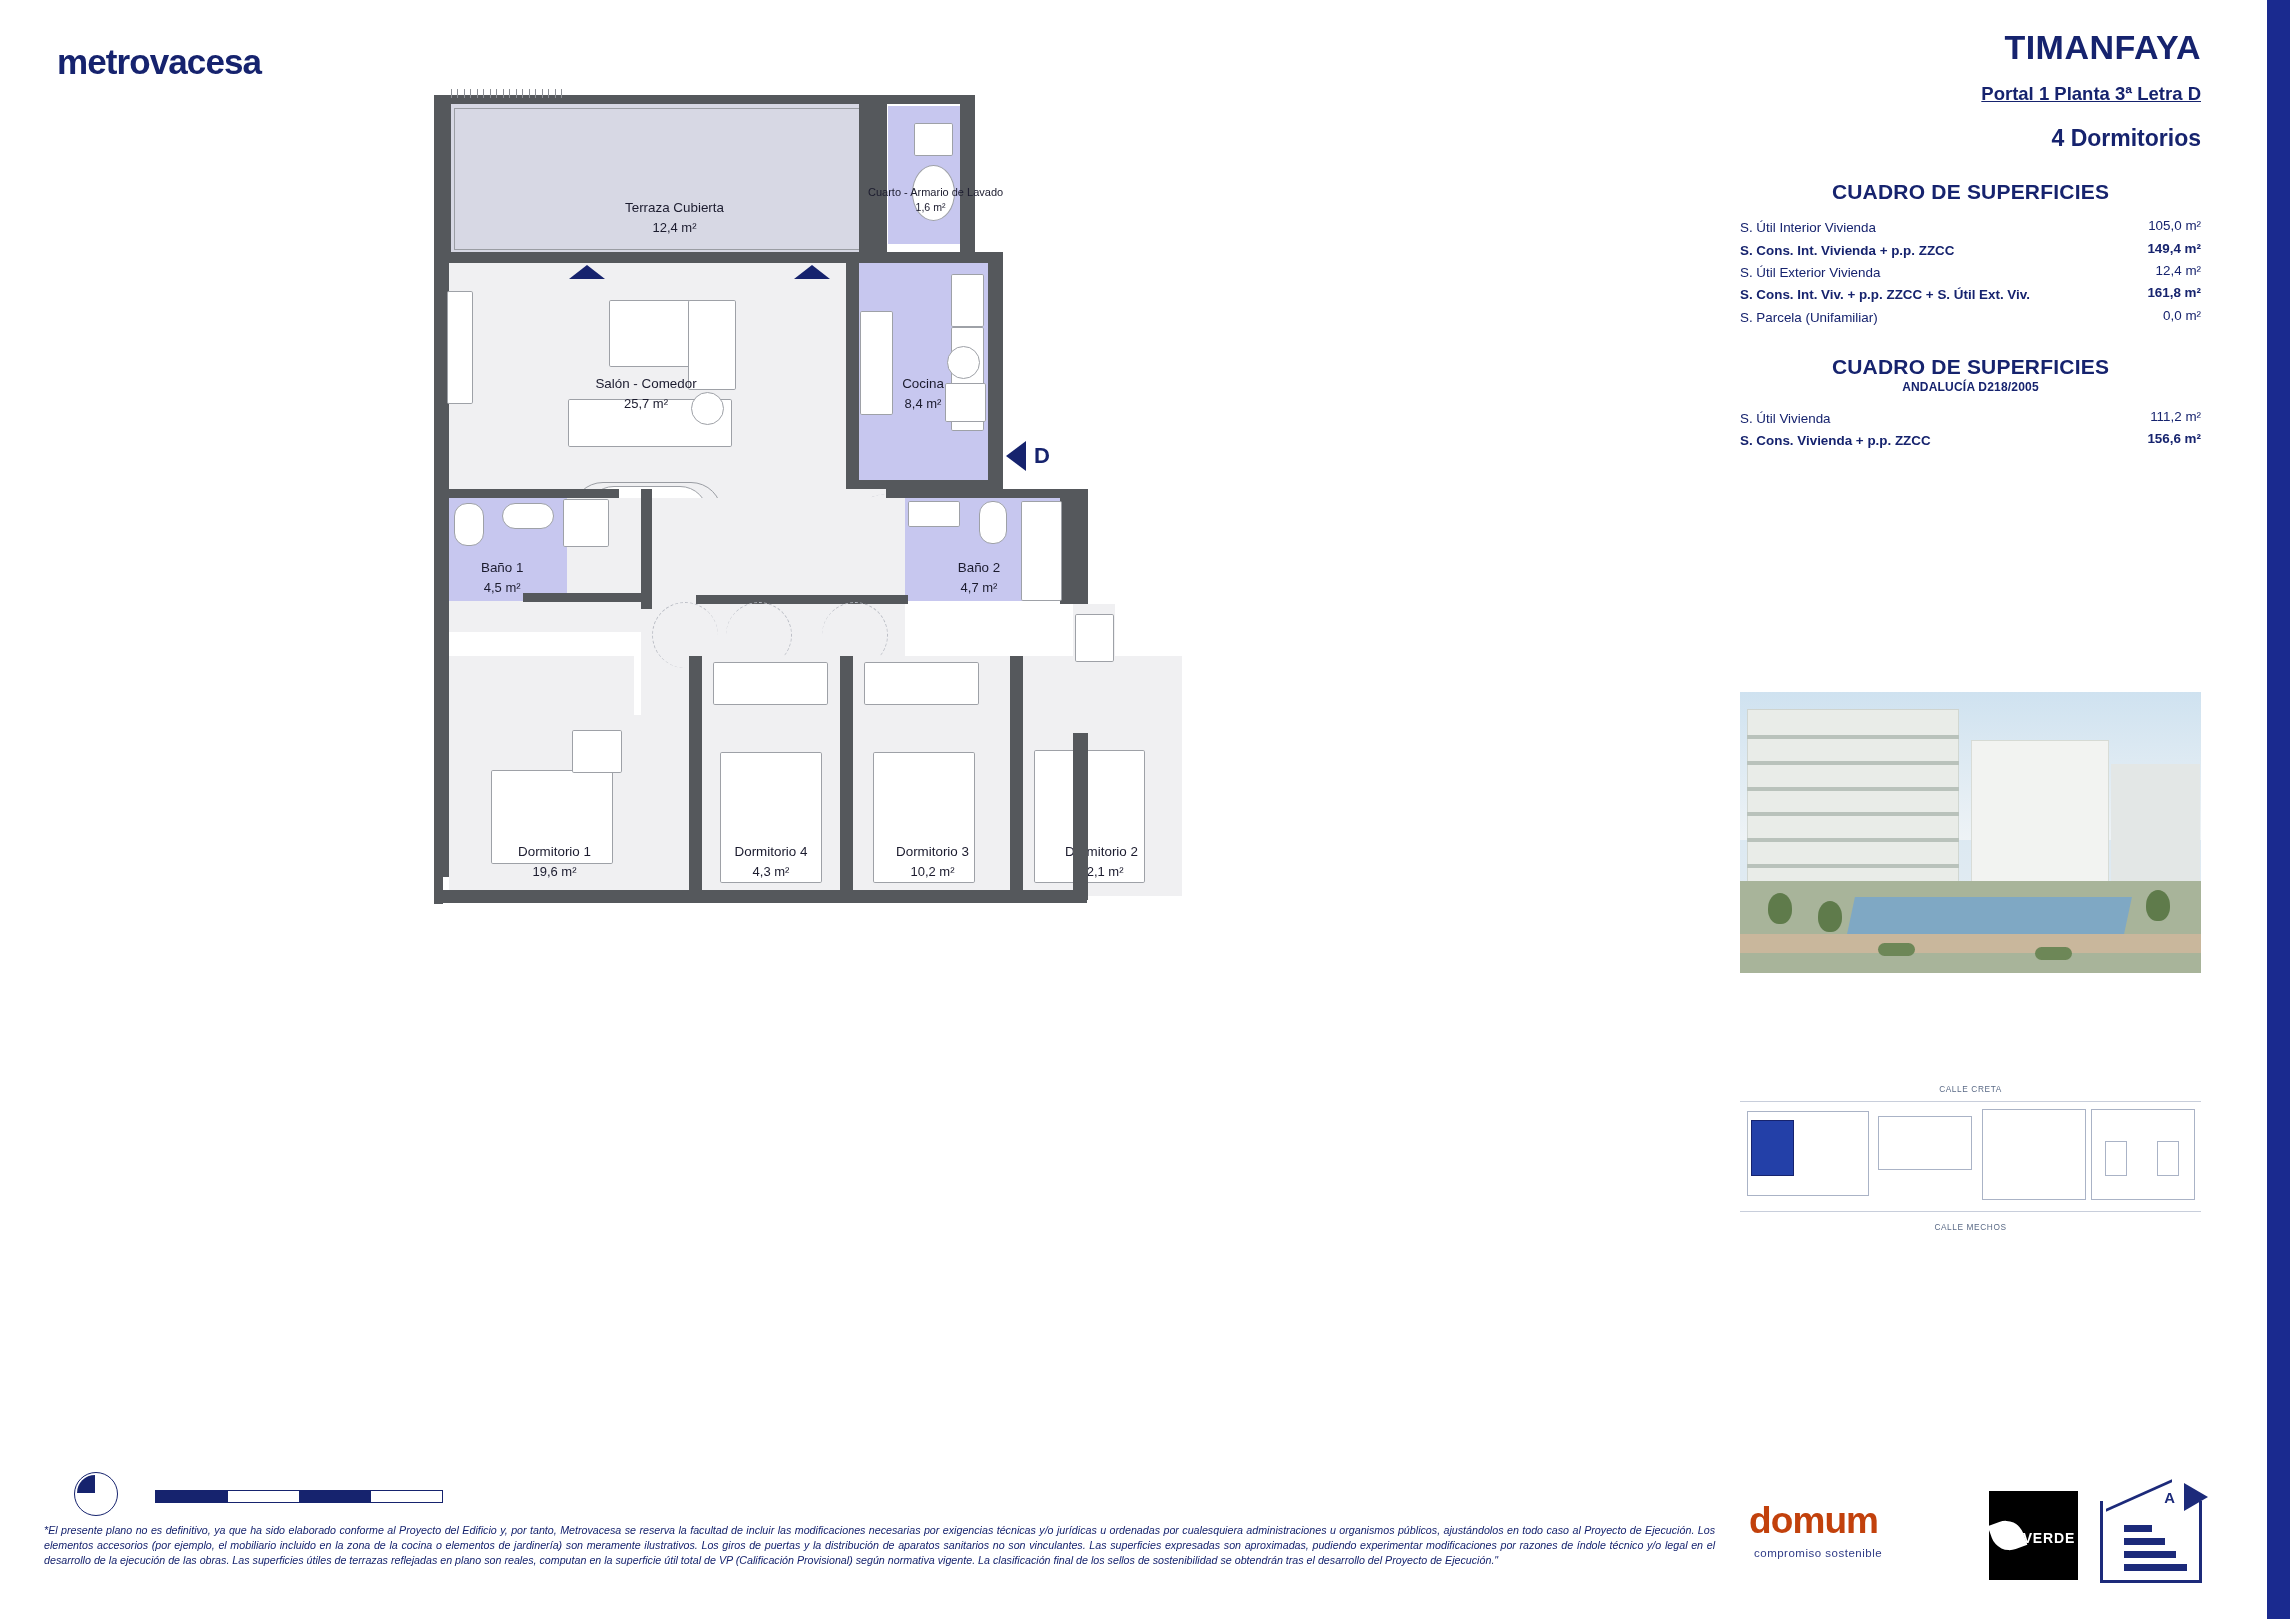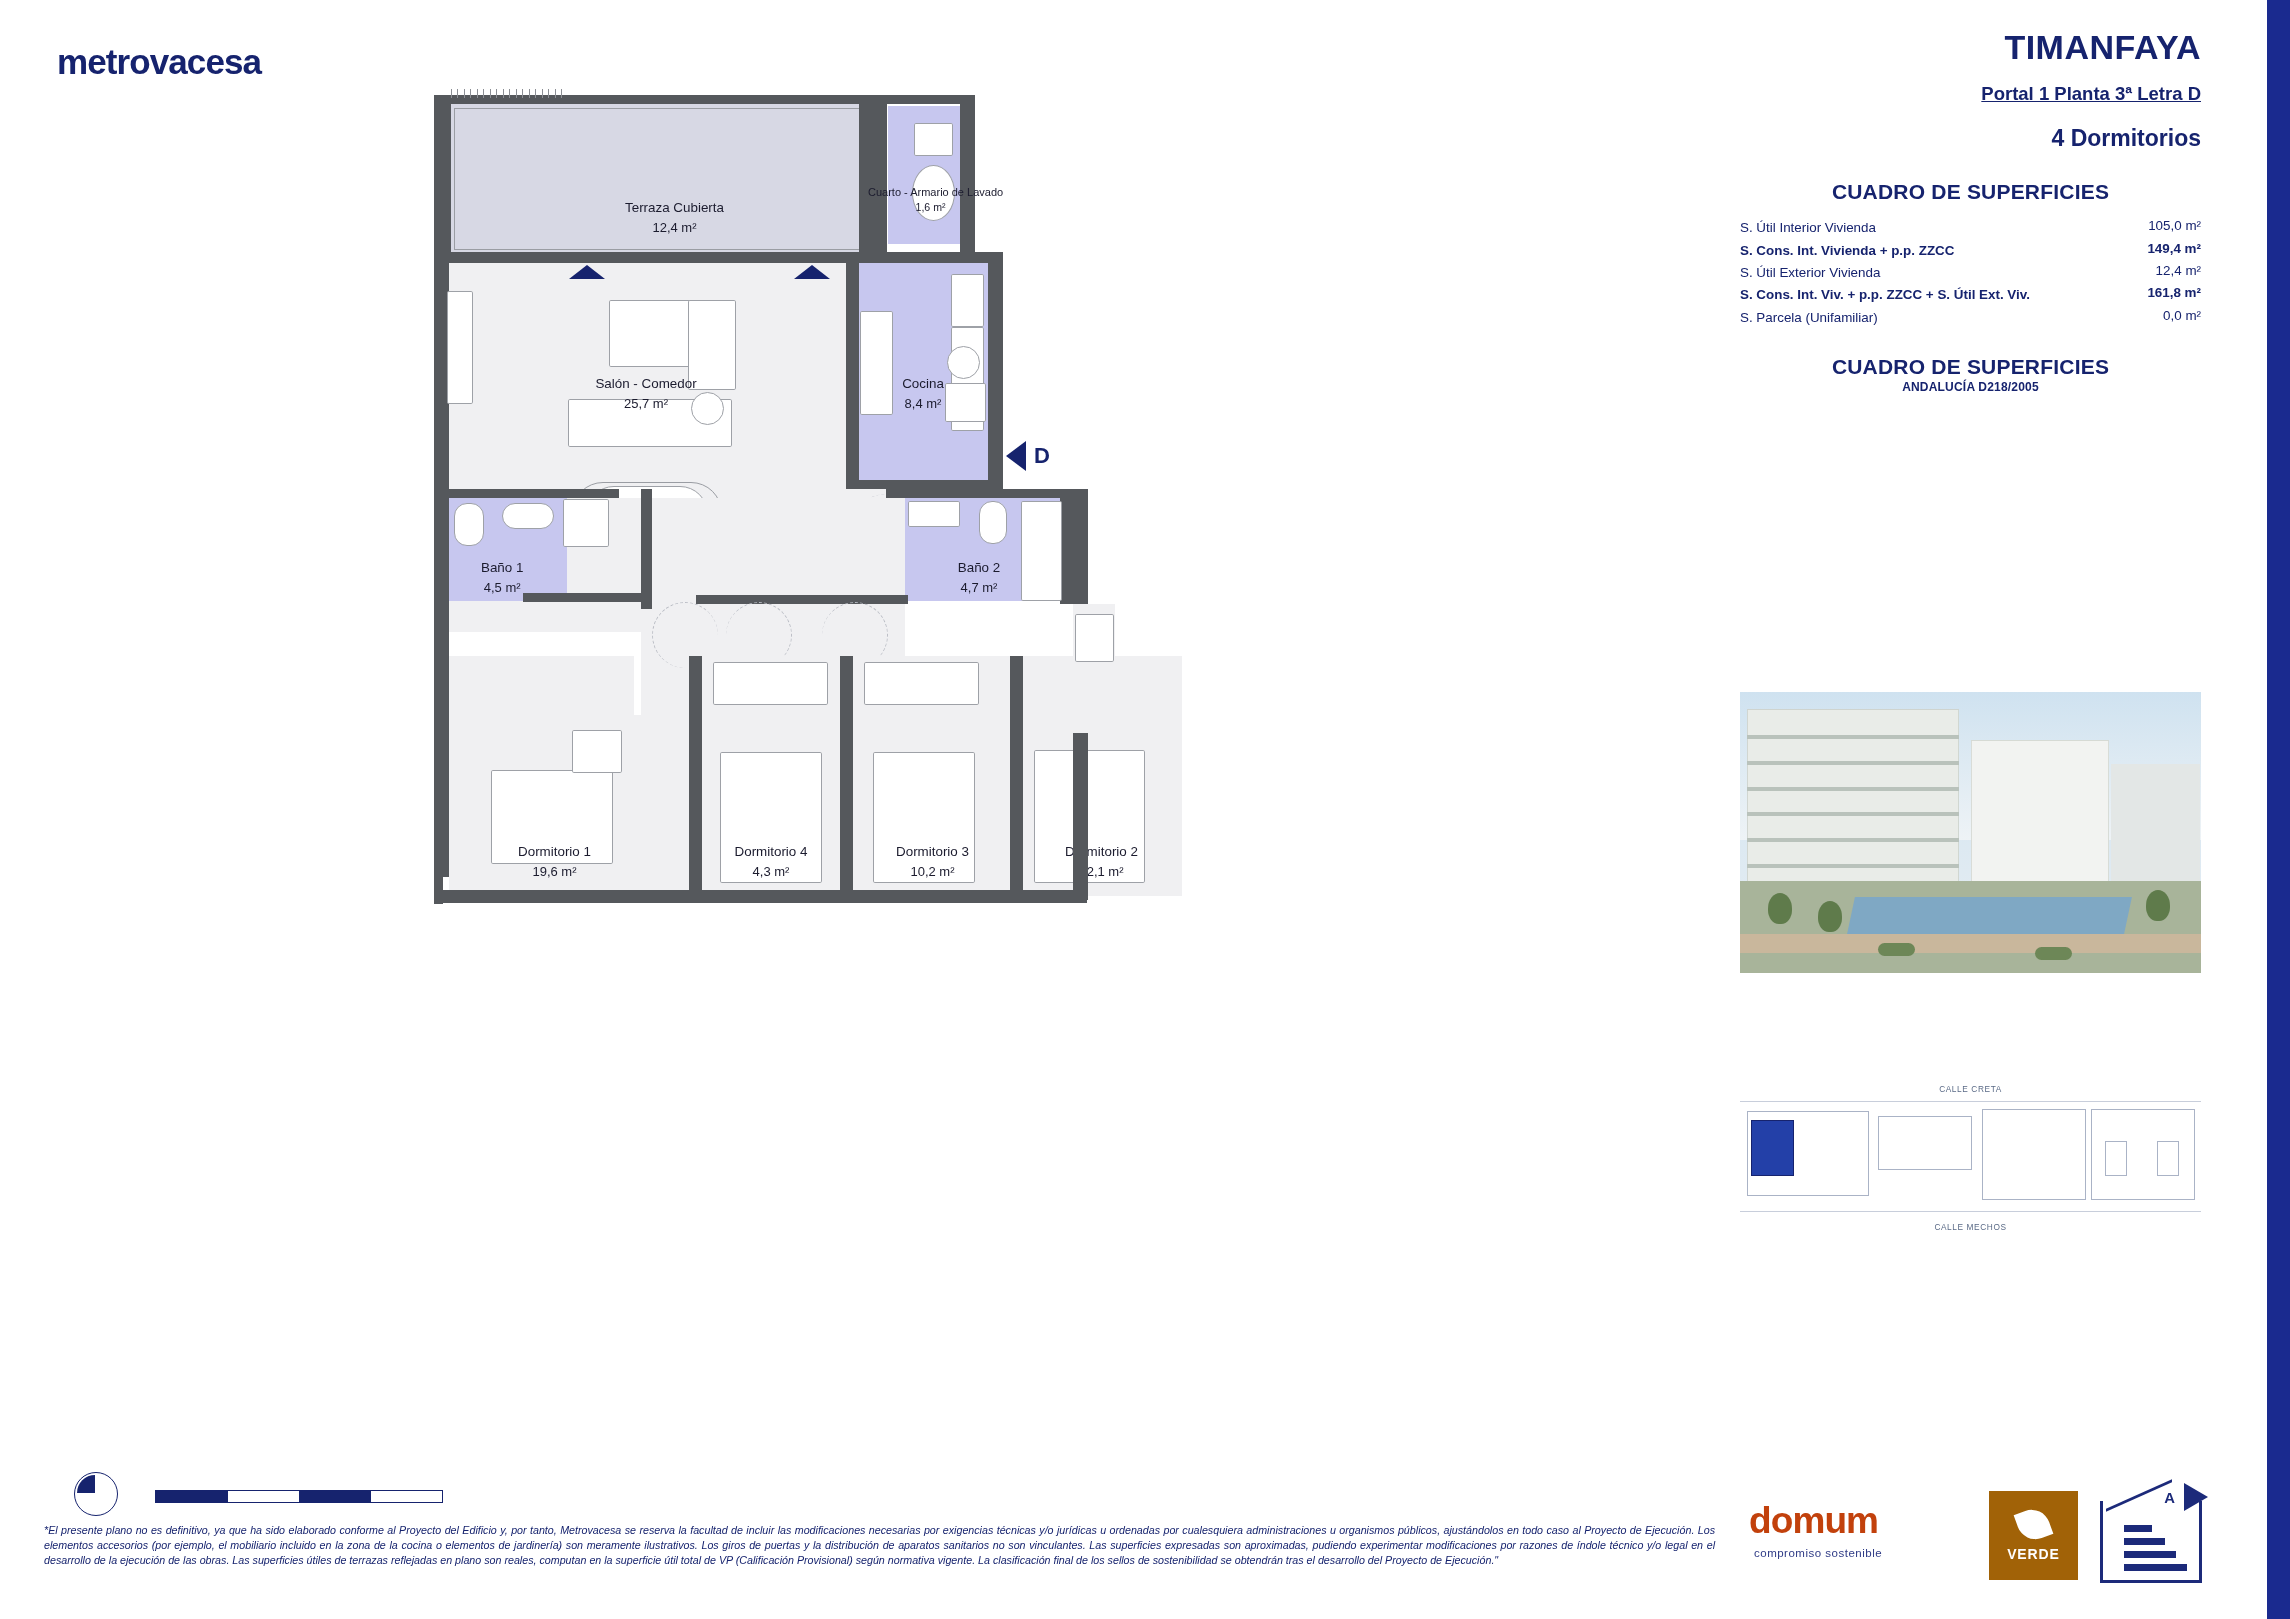--- a/index.html
+++ b/index.html
@@ -45,21 +45,21 @@
   .sp-lbl{position:absolute;width:100%;text-align:center;font-size:8.3px;color:#5a6a86;letter-spacing:0.6px;}
   .sp-top{top:0;}
   .sp-bot{bottom:0;}
   .sp-box{position:absolute;left:0;top:16.6px;width:461px;height:109px;border-top:0.9px solid #c8cedb;border-bottom:0.9px solid #c8cedb;}
   .sp-unit{position:absolute;border:0.9px solid #aab3c6;background:#ffffff;}
   .sp-hl{position:absolute;background:#2340a8;border:0.9px solid #16236e;}
 
   
   .domum{position:absolute;left:1749px;top:1500px;font-size:37px;font-weight:bold;color:#c2410c;letter-spacing:-0.9px;}
   .domum-sub{position:absolute;left:1754px;top:1547px;font-size:11.5px;color:#2f3b86;letter-spacing:0.5px;}
-  .verde{position:absolute;left:1989px;top:1491px;width:89px;height:89px;background:#a16207;display:flex;flex-direction:column;align-items:center;justify-content:center;}
+  .verde{position:absolute;left:1989px;top:1491px;width:89px;height:89px;background:#000000;display:flex;align-items:center;justify-content:center;}
   .verde .leaf{width:31px;height:31px;background:#ffffff;border-radius:0 60% 0 60%;transform:rotate(-20deg);}
   .verde .vtxt{font-size:14px;font-weight:bold;color:#ffffff;margin-top:5.5px;letter-spacing:0.9px;}
   .energy{position:absolute;left:2100px;top:1477px;width:106px;height:106px;}
   .energy .house{position:absolute;left:0;bottom:0;width:96px;height:79px;border:3.7px solid #1c2a7a;border-top:none;}
   .energy .roof{position:absolute;left:5.5px;top:16.6px;width:66px;height:37px;border-top:3.7px solid #1c2a7a;transform:skewY(-24deg);}
   .energy .bars i{position:absolute;left:24px;height:6.5px;background:#1c2a7a;}
   .energy .arrow{position:absolute;right:-1.8px;top:5.5px;width:0;height:0;border-top:14.8px solid transparent;border-bottom:14.8px solid transparent;border-left:24px solid #1c2a7a;}
   .energy .alab{position:absolute;right:31px;top:13px;font-size:14.8px;font-weight:bold;color:#1c2a7a;}
 
   
@@ -273,20 +273,32 @@
           </tr>
       <tr>
             <td class="lbl">S. Parcela (Unifamiliar)</td>
             <td class="val">0,0 m²</td>
           </tr>
     </tbody>
       </table>
 
     <div class="sec-title">CUADRO DE SUPERFICIES</div>
     <div class="sec-sub">ANDALUCÍA D218/2005</div>
+    <table class="tbl">
+      <tbody>
+          <tr>
+            <td class="lbl">S. Útil Vivienda</td>
+            <td class="val">111,2 m²</td>
+          </tr>
+      <tr class="b">
+            <td class="lbl">S. Cons. Vivienda + p.p. ZZCC</td>
+            <td class="val">156,6 m²</td>
+          </tr>
+    </tbody>
+      </table>
   </div>
 
   <div class="render">
     <div class="r-sky"></div>
     <div class="r-b1">
       <i class="fl" style="top:26px;"></i>
         <i class="fl" style="top:52px;"></i>
         <i class="fl" style="top:78px;"></i>
       <i class="fl" style="top:103px;"></i>
         <i class="fl" style="top:129px;"></i>

